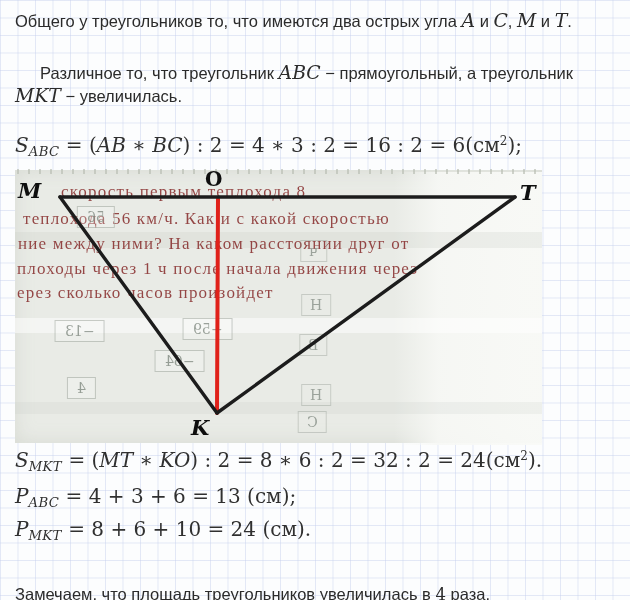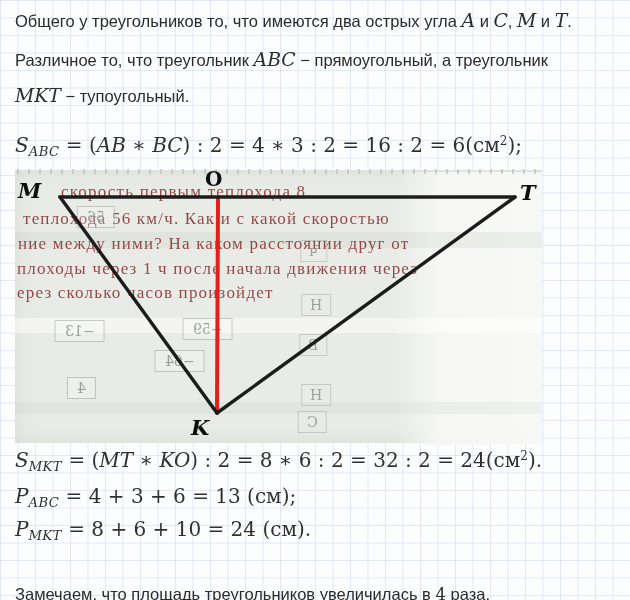--- a/index.html
+++ b/index.html
@@ -13,21 +13,21 @@
     font-family:"Liberation Sans",sans-serif;
     color:#2b2b2b;
   }
   .page{position:relative;width:630px;height:520px;}
 
   
   .line{position:absolute;left:15px;white-space:nowrap;font-size:16.5px;color:#2b2b2b;}
   .formula{position:absolute;left:15px;white-space:nowrap;font-size:20px;color:#303030;
            font-family:"DejaVu Serif",serif;}
   #line-1{top:10px;}
-  #line-2{top:49px;}
+  #line-2{top:62px;margin-left:25px;}
   #line-3{top:85px;}
   #formula-sabc{top:133px;}
   #formula-smkt{top:448px;}
   #formula-pabc{top:484px;}
   #formula-pmkt{top:517px;text-align:right;}
   #line-conclusion{top:557px;margin-top:28px;}
 
   
   .seg-t{font-family:"Liberation Sans",sans-serif;}
   .seg-m{font-family:"DejaVu Serif",serif;font-style:italic;font-size:1.14em;}
@@ -72,21 +72,21 @@
   #label-t{left:505px;top:10px;}
   #label-k{left:176px;top:245px;}
 </style>
 </head>
 <body>
 
 <div class="page">
 
   <div class="line" id="line-1"><span class="seg-t">Общего у треугольников то, что имеются два острых угла </span><span class="seg-m">A</span><span class="seg-t"> и </span><span class="seg-m">C</span><span class="seg-t">, </span><span class="seg-m">M</span><span class="seg-t"> и </span><span class="seg-m">T</span><span class="seg-t">.</span></div>
   <div class="line" id="line-2"><span class="seg-t">Различное то, что треугольник </span><span class="seg-m">ABC</span><span class="seg-t"> − прямоугольный, а треугольник</span></div>
-  <div class="line" id="line-3"><span class="seg-m">MKT</span><span class="seg-t"> − тупоугольный.</span></div>
+  <div class="line" id="line-3"><span class="seg-m">MKT</span><span class="seg-t"> − увеличилась.</span></div>
 
   <div class="formula" id="formula-sabc"><span class="seg-v">S</span><span class="seg-sub">ABC</span><span class="seg-p"> = (</span><span class="seg-v">AB</span><span class="seg-p"> ∗ </span><span class="seg-v">BC</span><span class="seg-p">) : 2 = 4 ∗ 3 : 2 = 16 : 2 = 6(см</span><span class="seg-sup">2</span><span class="seg-p">);</span></div>
 
   <div class="figure" id="figure">
     <div class="figure-light-strip"></div>
     <div class="scan-band" id="scan-band-1"></div>
     <div class="scan-band" id="scan-band-2"></div>
     <div class="scan-band" id="scan-band-3"></div>
     <div class="figure-edge-ticks"></div>
     <div id="ghost-layer">

